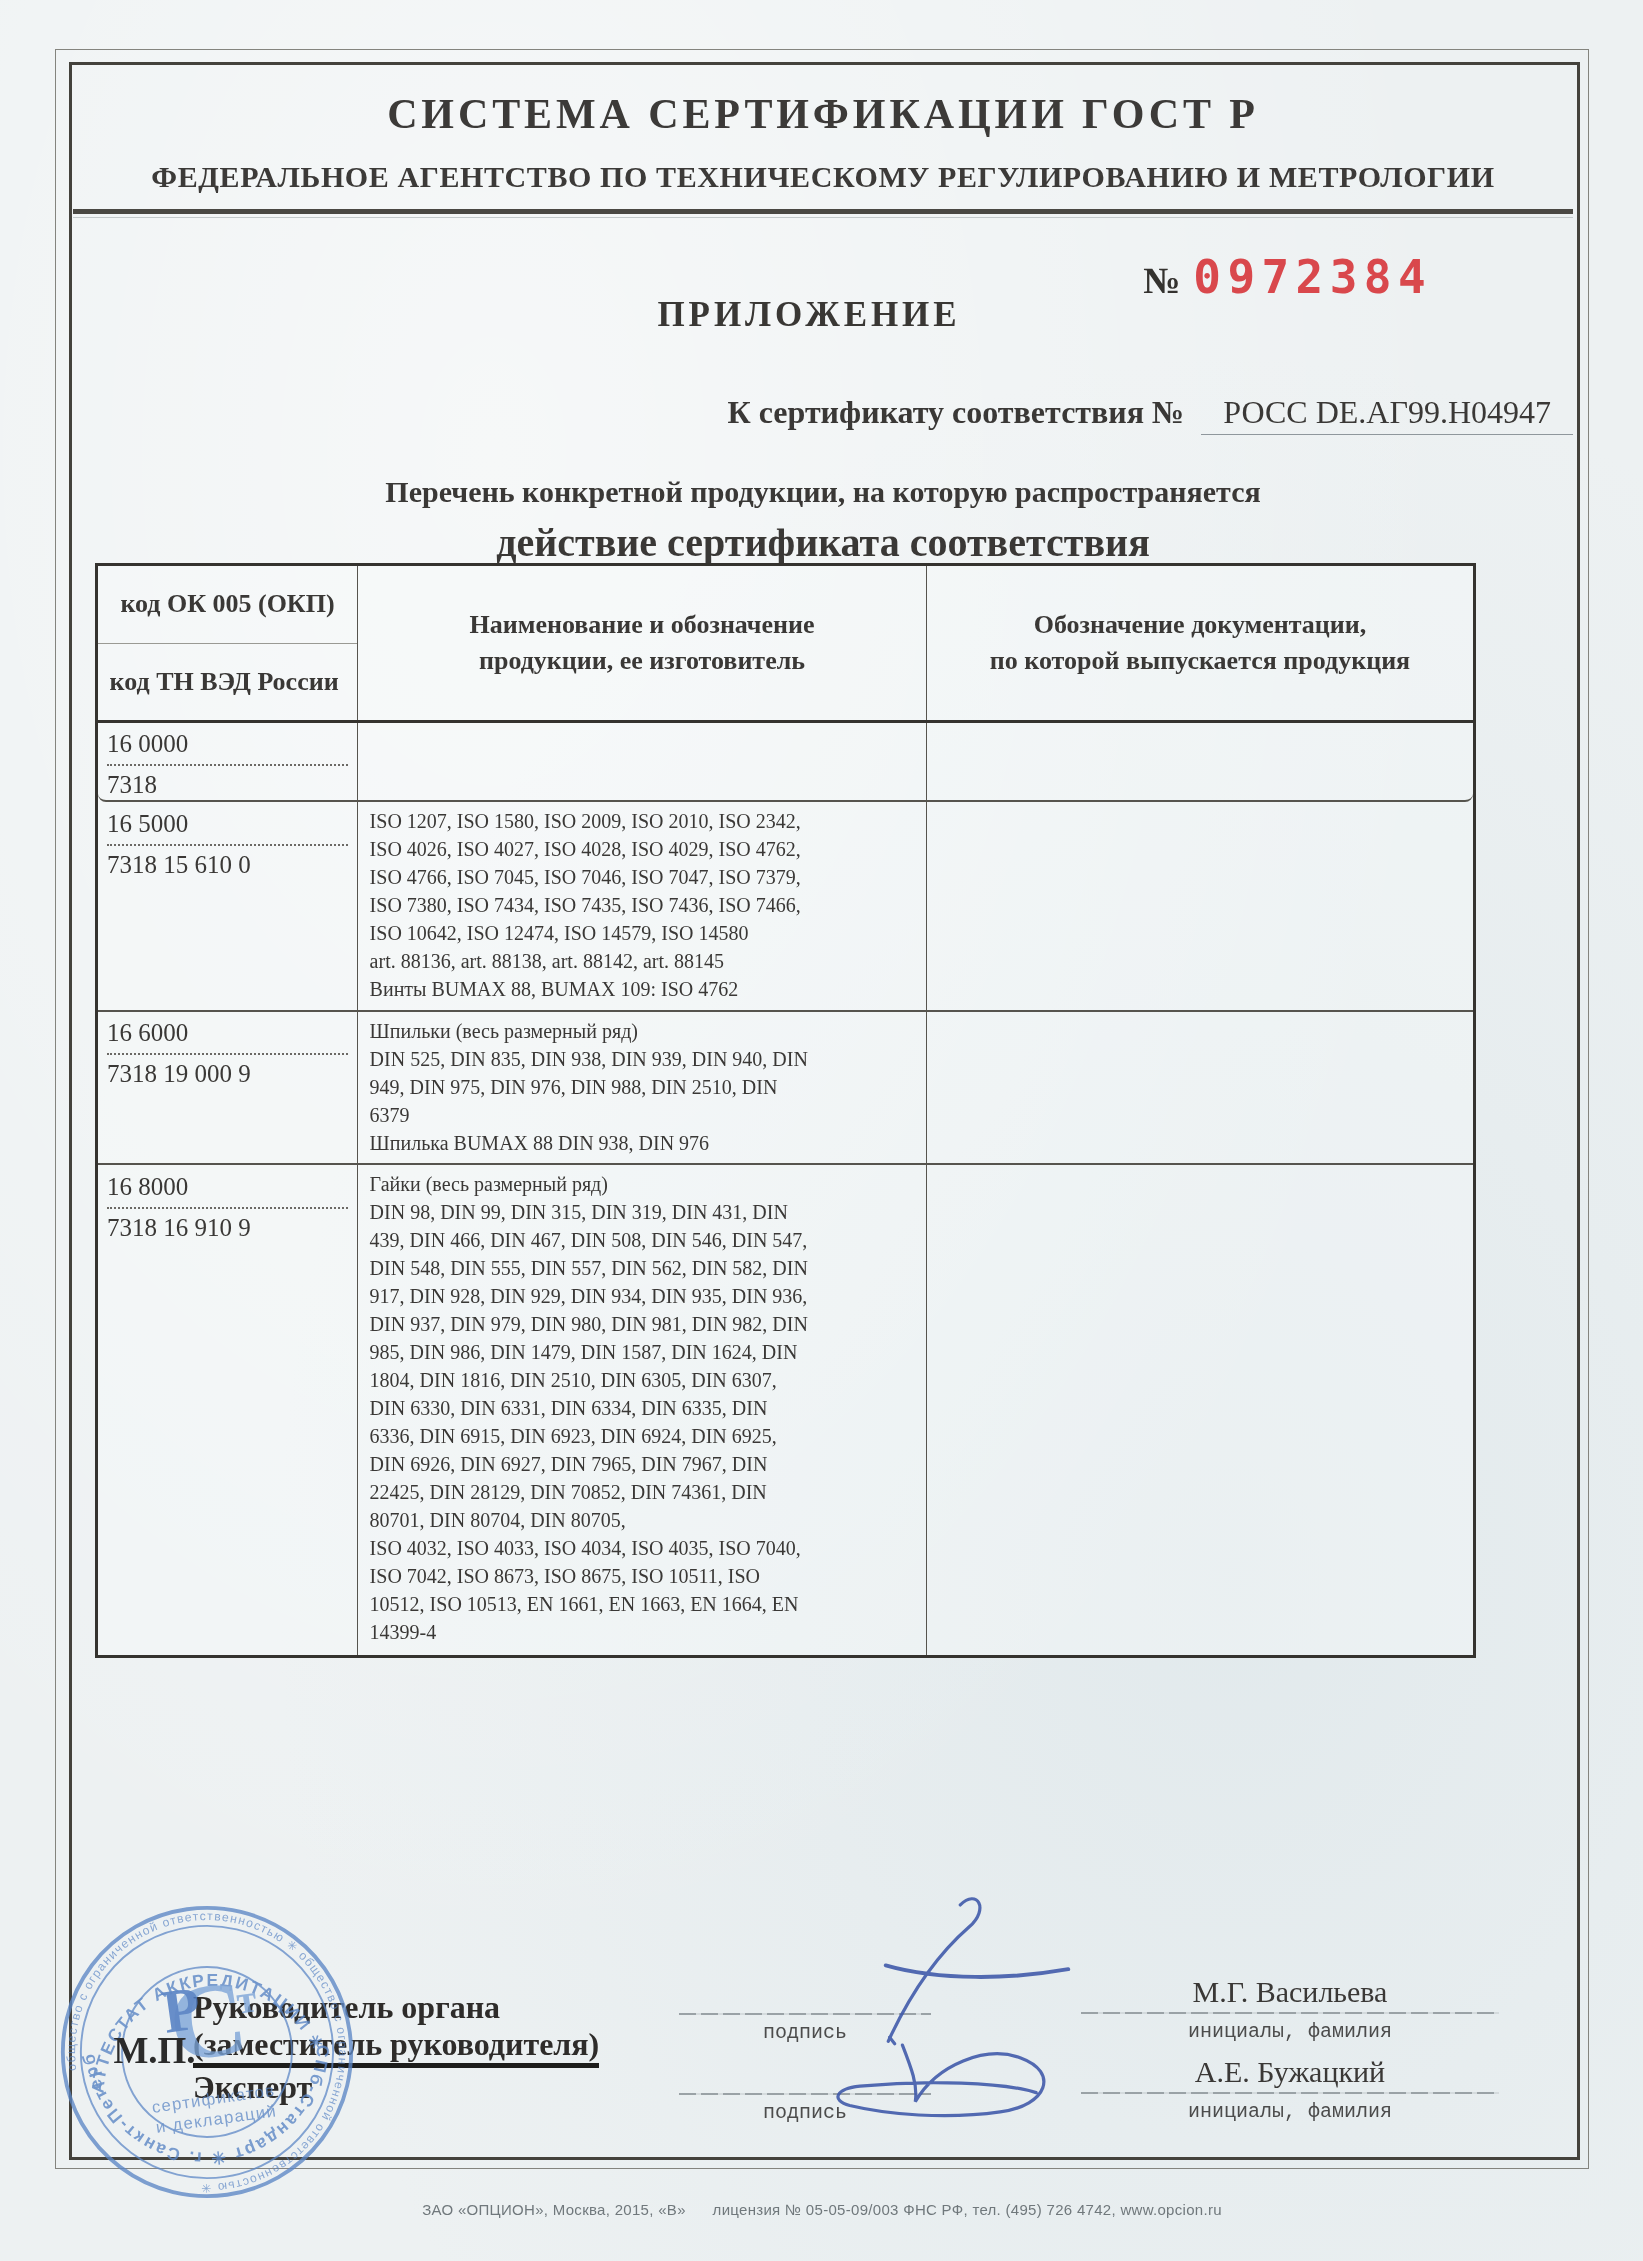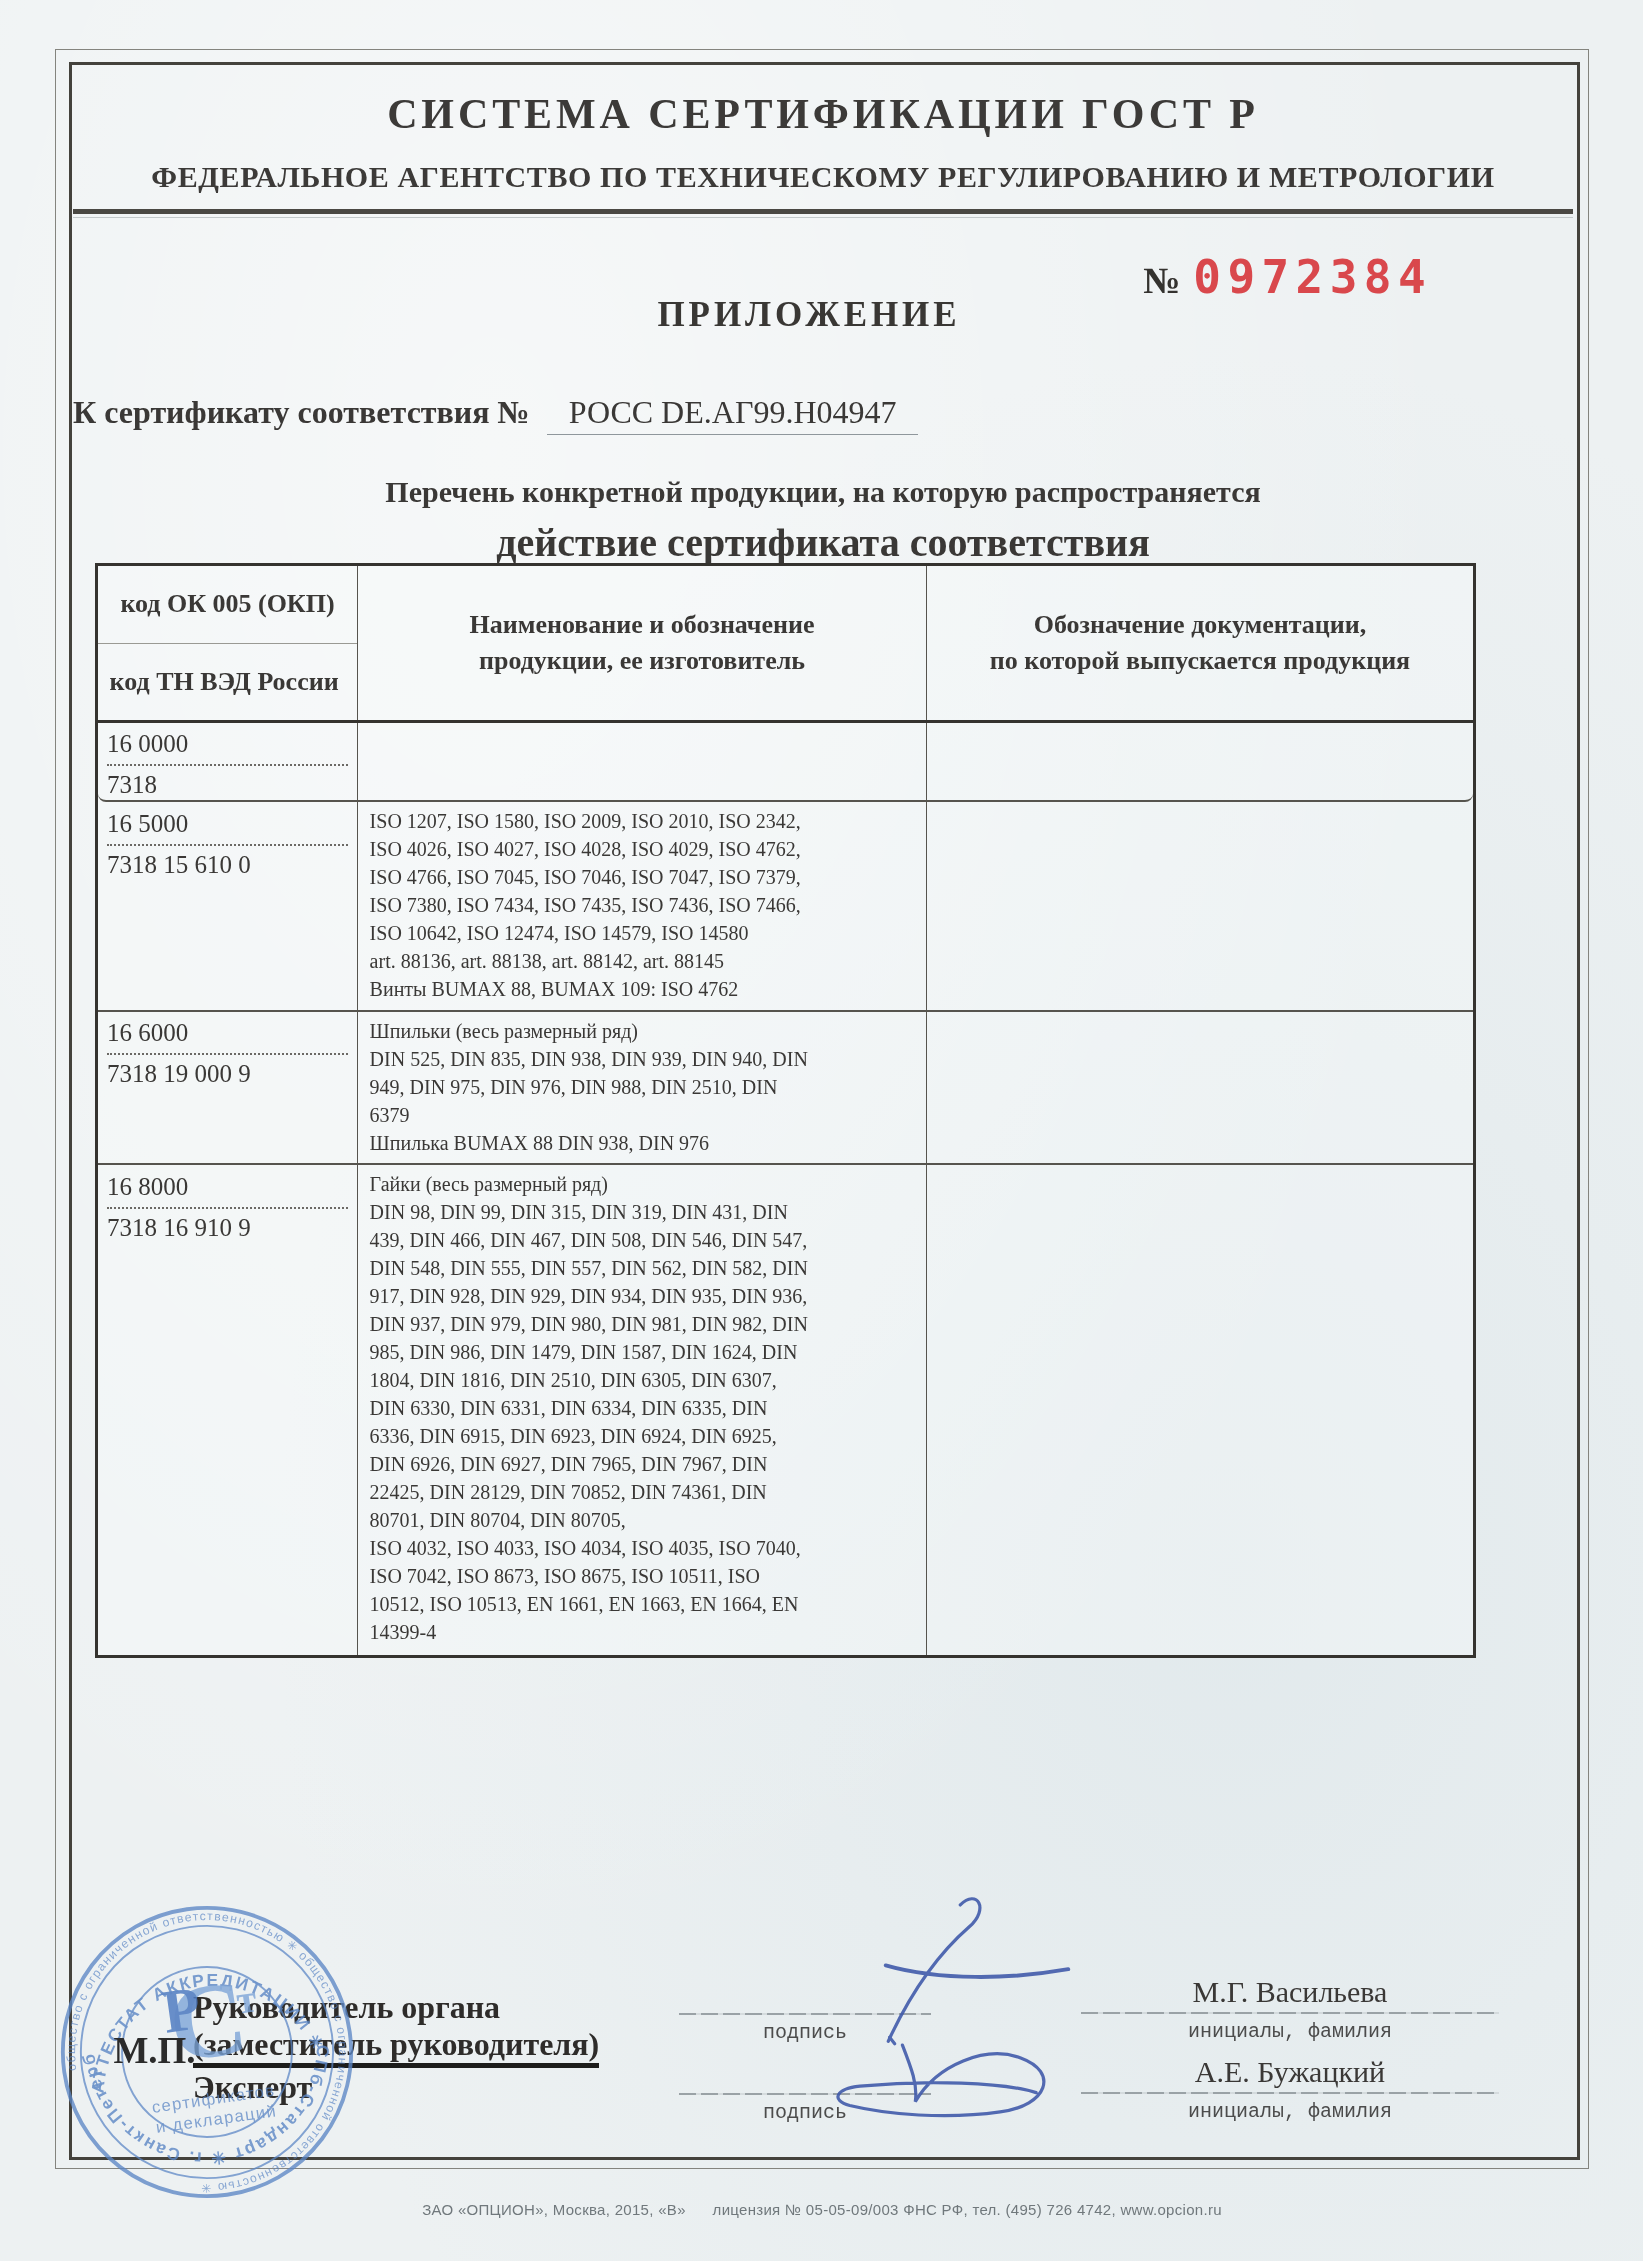--- a/index.html
+++ b/index.html
@@ -23,21 +23,21 @@
   .header-divider-ghost{position:absolute; left:73px; top:217px; width:1500px; height:1.3px; background:#c3c9cb;}
 
   .form-number{position:absolute; top:250px; right:212px; display:flex; align-items:baseline;}
   .form-number .no-label{font-size:37px; font-weight:bold; color:#34322f; margin-right:13px;}
   .form-number .no-value{font-family:"DejaVu Sans Mono", monospace; font-size:46px; font-weight:600;
     letter-spacing:6.4px; color:#d9484c;}
 
   .page-title{position:absolute; left:59px; top:295px; width:1500px; text-align:center;
     font-size:35px; font-weight:bold; letter-spacing:3.9px; color:#393734;}
 
-  .cert-line{position:absolute; left:73px; top:394px; width:1500px; text-align:left; font-size:32px;}
+  .cert-line{position:absolute; left:73px; top:394px; width:1500px; text-align:right; font-size:32px;}
   .cert-line .cert-label{font-weight:bold;}
   .cert-line .cert-number{border-bottom:1.9px solid #8f979c; padding:0 22px 3.9px; margin-left:9px;}
 
   .purpose-1{position:absolute; left:73px; top:475px; width:1500px; text-align:center;
     font-size:30px; font-weight:bold;}
   .purpose-2{position:absolute; left:73px; top:519px; width:1500px; text-align:center;
     font-size:40px; font-weight:bold;}
 
   .doc-table{position:absolute; left:95px; top:563px; width:1375px;
     border:3.2px solid #35332f; background:rgba(250,252,252,.35);}

